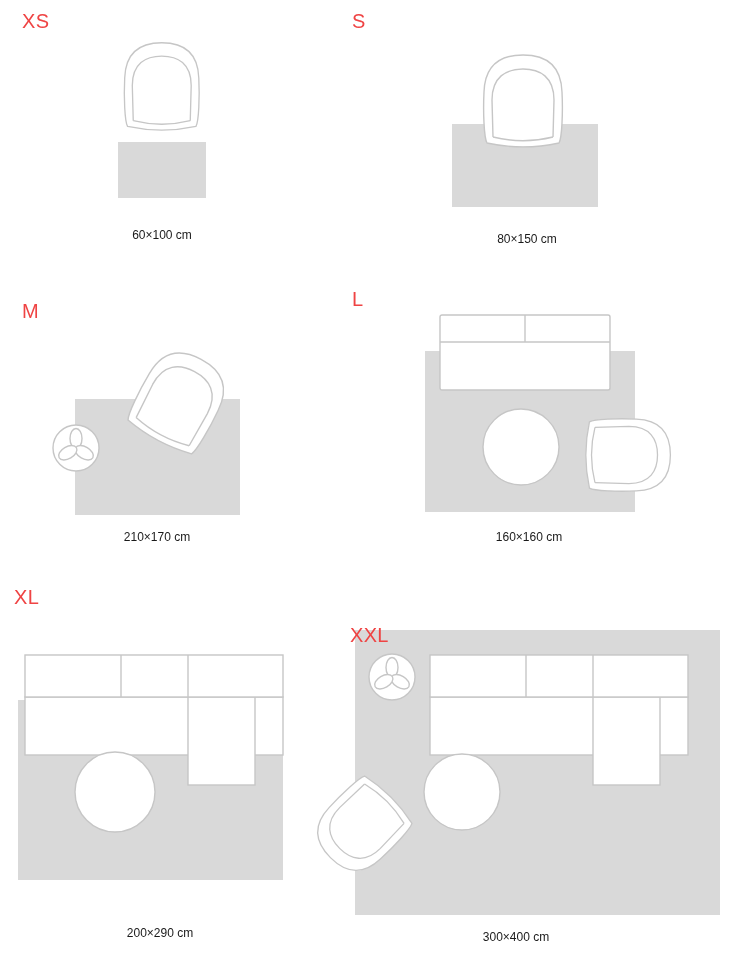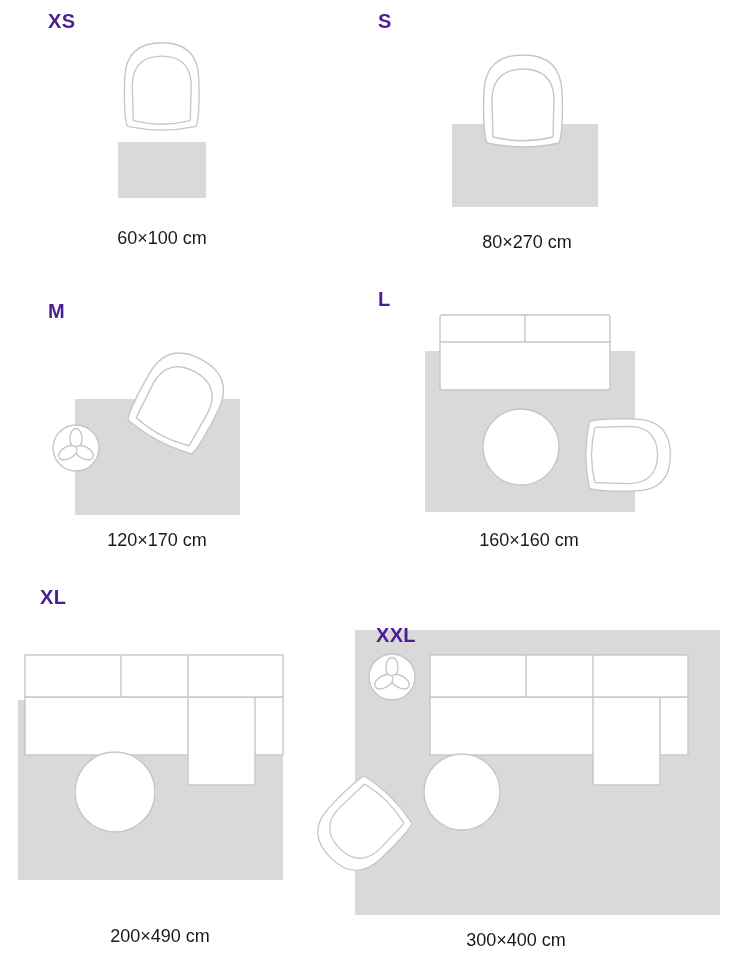--- a/index.html
+++ b/index.html
@@ -9,27 +9,27 @@
     background:#ffffff;
     font-family:"Liberation Sans", sans-serif;
     overflow:hidden;
   }
   .illus{position:absolute;left:0;top:0;}
   .fill-shape{fill:#ffffff;stroke:#c6c6c6;stroke-width:1.4;}
   .line-shape{fill:none;stroke:#c6c6c6;stroke-width:1.4;}
   .rug{fill:#d9d9d9;stroke:none;}
   .size-letter{
     position:absolute;
-    font-size:20px;font-weight:700;color:#4c1d95;
-    letter-spacing:.3px;white-space:nowrap;margin-left:26px;
+    font-size:20px;font-weight:400;color:#ef4444;
+    letter-spacing:.3px;white-space:nowrap;
   }
   .dim{
     position:absolute;
     transform:translateX(-50%);
-    font-size:18px;font-weight:400;color:#1a1a1a;
+    font-size:12px;font-weight:400;color:#1a1a1a;
     white-space:nowrap;
   }
 </style>
 </head>
 <body>
 
 <div class="page">
 
   <svg class="illus" width="730" height="960" viewBox="0 0 730 960">
     <defs>
@@ -97,19 +97,19 @@
   </svg>
 
   <div class="size-letter" style="left:22px;top:10px">XS</div>
   <div class="size-letter" style="left:352px;top:10px">S</div>
   <div class="size-letter" style="left:22px;top:300px">M</div>
   <div class="size-letter" style="left:352px;top:288px">L</div>
   <div class="size-letter" style="left:14px;top:586px">XL</div>
   <div class="size-letter" style="left:350px;top:624px">XXL</div>
 
   <div class="dim" style="left:162px;top:228px">60×100 cm</div>
-  <div class="dim" style="left:527px;top:232px">80×270 cm</div>
-  <div class="dim" style="left:157px;top:530px">120×170 cm</div>
+  <div class="dim" style="left:527px;top:232px">80×150 cm</div>
+  <div class="dim" style="left:157px;top:530px">210×170 cm</div>
   <div class="dim" style="left:529px;top:530px">160×160 cm</div>
-  <div class="dim" style="left:160px;top:926px">200×490 cm</div>
+  <div class="dim" style="left:160px;top:926px">200×290 cm</div>
   <div class="dim" style="left:516px;top:930px">300×400 cm</div>
 
 </div>
 
 </body></html>

